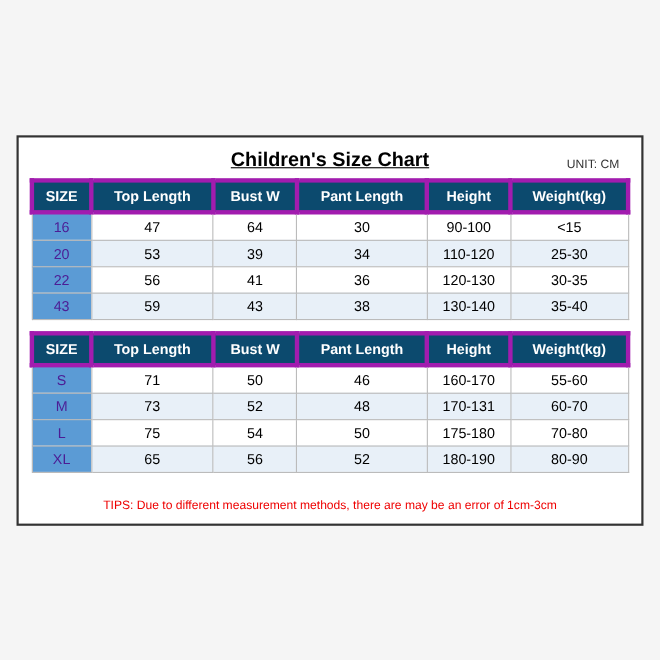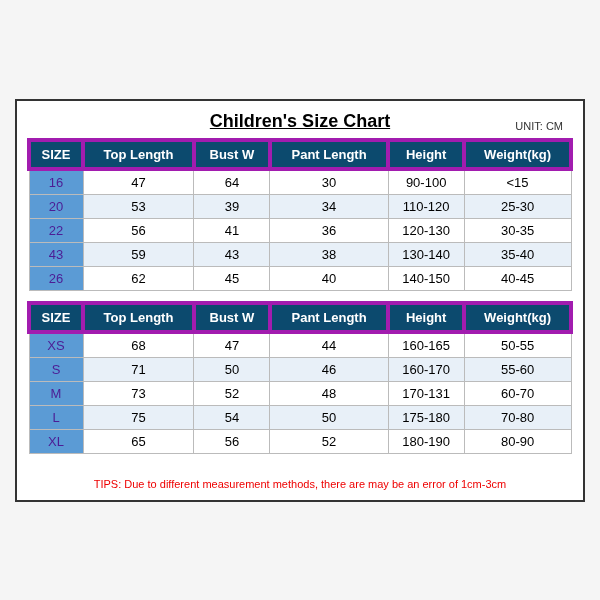--- a/index.html
+++ b/index.html
@@ -123,54 +123,38 @@
           <td>30-35</td>
         </tr>
         <tr>
           <td class="size-col">43</td>
           <td>59</td>
           <td>43</td>
           <td>38</td>
           <td>130-140</td>
           <td>35-40</td>
         </tr>
-        <tr>
-          <td class="size-col">26</td>
-          <td>62</td>
-          <td>45</td>
-          <td>40</td>
-          <td>140-150</td>
-          <td>40-45</td>
-        </tr>
       </tbody>
   </table>
 
   <div class="divider"></div>
 
 
   <table>
     <thead>
       <tr>
         <th>SIZE</th>
         <th>Top Length</th>
         <th>Bust W</th>
         <th>Pant Length</th>
         <th>Height</th>
         <th>Weight(kg)</th>
       </tr>
     </thead>
     <tbody id="adult-tbody">
-    <tr>
-          <td class="size-col">XS</td>
-          <td>68</td>
-          <td>47</td>
-          <td>44</td>
-          <td>160-165</td>
-          <td>50-55</td>
-        </tr>
         <tr>
           <td class="size-col">S</td>
           <td>71</td>
           <td>50</td>
           <td>46</td>
           <td>160-170</td>
           <td>55-60</td>
         </tr>
         <tr>
           <td class="size-col">M</td>

